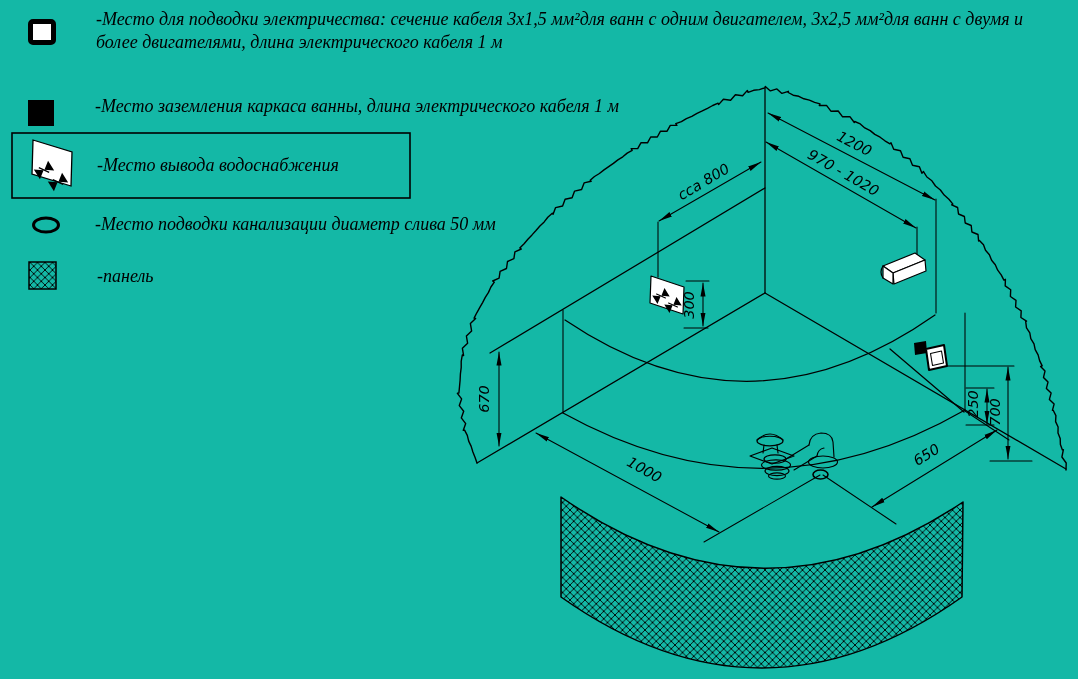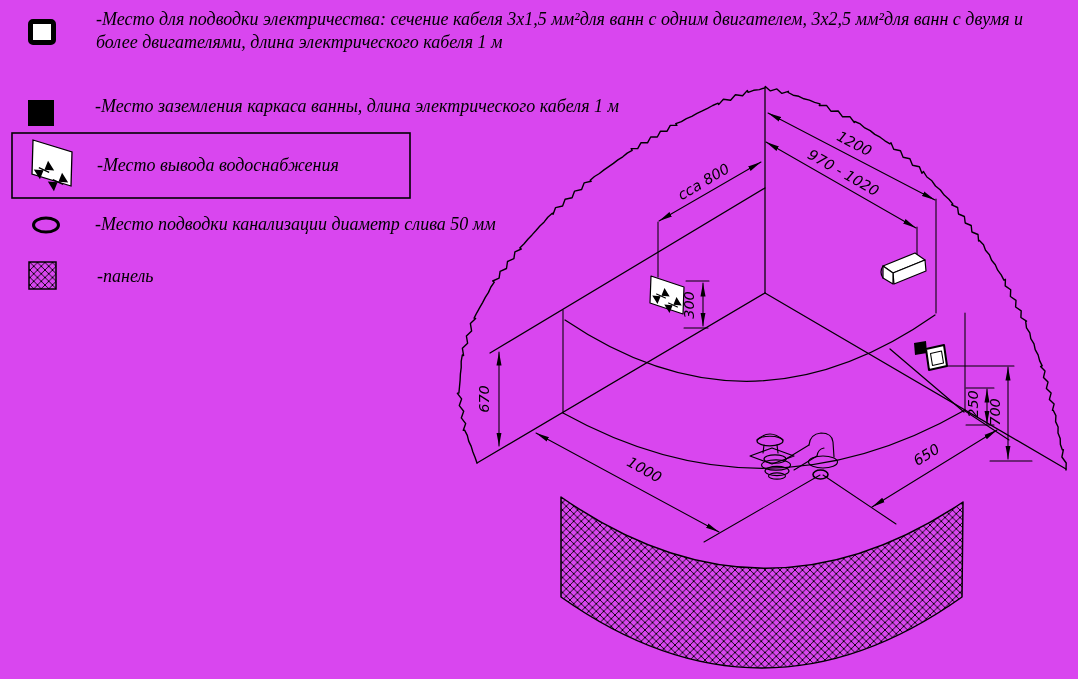--- a/index.html
+++ b/index.html
@@ -1,16 +1,16 @@
 <!DOCTYPE html>
 <html><head>
 <meta charset="utf-8">
 <style>
   html,body{margin:0;padding:0;background:#ffffff;}
-  .page{position:relative;width:1078px;height:679px;background:#d946ef;overflow:hidden;}
+  .page{position:relative;width:1078px;height:679px;background:#14b8a6;overflow:hidden;}
   svg{display:block;}
   .lt{font:italic 18px "Liberation Serif", serif;fill:#000;}
   .dl{font:italic 14.5px "DejaVu Sans", sans-serif;fill:#000;text-anchor:middle;}
   .dim{marker-start:url(#as);marker-end:url(#ae);}
 </style>
 </head>
 <body>
 
 <div class="page">
 <svg width="1078" height="679" viewBox="0 0 1078 679">

